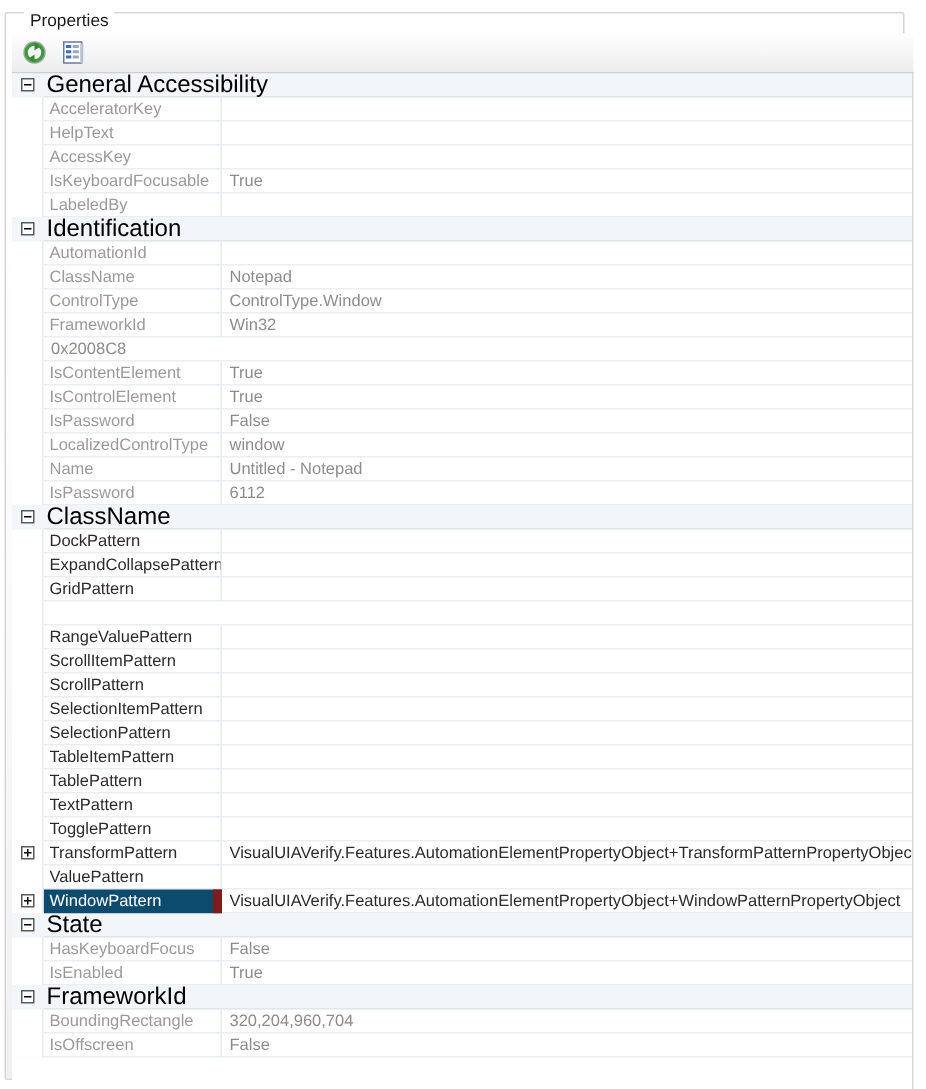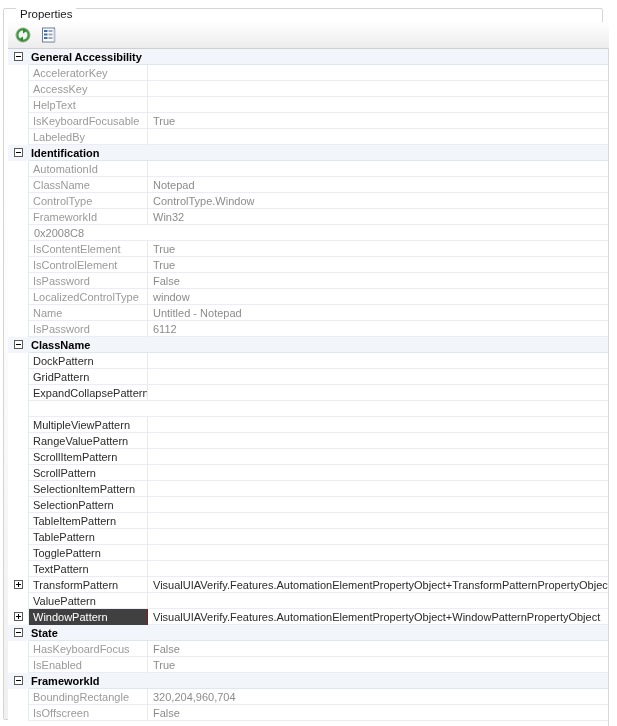--- a/index.html
+++ b/index.html
@@ -144,34 +144,34 @@
     padding-left: 4px;
     box-sizing: border-box;
     border-right: 1px solid #e6eaf1;
     color: #9a9a9a;
     white-space: nowrap;
     overflow: hidden;
   }
   .row.category .name-cell {
     border-right: none;
     color: #000000;
-    font-weight: bold;
-    font-size: 11px;
+    font-weight: normal;
+    font-size: 16px;
     width: auto;
     min-width: 0;
     flex: 1;
     padding-left: 2px;
   }
   .row.pattern .name-cell {
     color: #2b2b2b;
   }
   .row.selected .name-cell {
-    background: #404040;
+    background: #0c4a6e;
     color: #ffffff;
-    border-right: 1px solid #7f1d1d;
+    border-right: 6px solid #7f1d1d;
   }
   .value-cell {
     flex: 1;
     height: 16px;
     line-height: 16px;
     padding-left: 5px;
     box-sizing: border-box;
     color: #8c8c8c;
     white-space: nowrap;
     overflow: hidden;
@@ -217,26 +217,26 @@
           </div>
           <div class="name-cell">General Accessibility</div>
         </div>
         <div class="row property">
           <div class="gutter"></div>
           <div class="name-cell">AcceleratorKey</div>
           <div class="value-cell"></div>
         </div>
         <div class="row property">
           <div class="gutter"></div>
+          <div class="name-cell">HelpText</div>
+          <div class="value-cell"></div>
+        </div>
+        <div class="row property">
+          <div class="gutter"></div>
           <div class="name-cell">AccessKey</div>
-          <div class="value-cell"></div>
-        </div>
-        <div class="row property">
-          <div class="gutter"></div>
-          <div class="name-cell">HelpText</div>
           <div class="value-cell"></div>
         </div>
         <div class="row property">
           <div class="gutter"></div>
           <div class="name-cell">IsKeyboardFocusable</div>
           <div class="value-cell">True</div>
         </div>
         <div class="row property">
           <div class="gutter"></div>
           <div class="name-cell">LabeledBy</div>
@@ -308,35 +308,30 @@
           </div>
           <div class="name-cell">ClassName</div>
         </div>
         <div class="row pattern">
           <div class="gutter"></div>
           <div class="name-cell">DockPattern</div>
           <div class="value-cell"></div>
         </div>
         <div class="row pattern">
           <div class="gutter"></div>
+          <div class="name-cell">ExpandCollapsePattern</div>
+          <div class="value-cell"></div>
+        </div>
+        <div class="row pattern">
+          <div class="gutter"></div>
           <div class="name-cell">GridPattern</div>
           <div class="value-cell"></div>
         </div>
         <div class="row pattern">
           <div class="gutter"></div>
-          <div class="name-cell">ExpandCollapsePattern</div>
-          <div class="value-cell"></div>
-        </div>
-        <div class="row pattern">
-          <div class="gutter"></div>
-          <div class="value-cell"></div>
-        </div>
-        <div class="row pattern">
-          <div class="gutter"></div>
-          <div class="name-cell">MultipleViewPattern</div>
           <div class="value-cell"></div>
         </div>
         <div class="row pattern">
           <div class="gutter"></div>
           <div class="name-cell">RangeValuePattern</div>
           <div class="value-cell"></div>
         </div>
         <div class="row pattern">
           <div class="gutter"></div>
           <div class="name-cell">ScrollItemPattern</div>
@@ -362,26 +357,26 @@
           <div class="name-cell">TableItemPattern</div>
           <div class="value-cell"></div>
         </div>
         <div class="row pattern">
           <div class="gutter"></div>
           <div class="name-cell">TablePattern</div>
           <div class="value-cell"></div>
         </div>
         <div class="row pattern">
           <div class="gutter"></div>
+          <div class="name-cell">TextPattern</div>
+          <div class="value-cell"></div>
+        </div>
+        <div class="row pattern">
+          <div class="gutter"></div>
           <div class="name-cell">TogglePattern</div>
-          <div class="value-cell"></div>
-        </div>
-        <div class="row pattern">
-          <div class="gutter"></div>
-          <div class="name-cell">TextPattern</div>
           <div class="value-cell"></div>
         </div>
         <div class="row pattern">
           <div class="gutter">
             <div class="expander plus"></div>
           </div>
           <div class="name-cell">TransformPattern</div>
           <div class="value-cell">VisualUIAVerify.Features.AutomationElementPropertyObject+TransformPatternPropertyObject</div>
         </div>
         <div class="row pattern">

